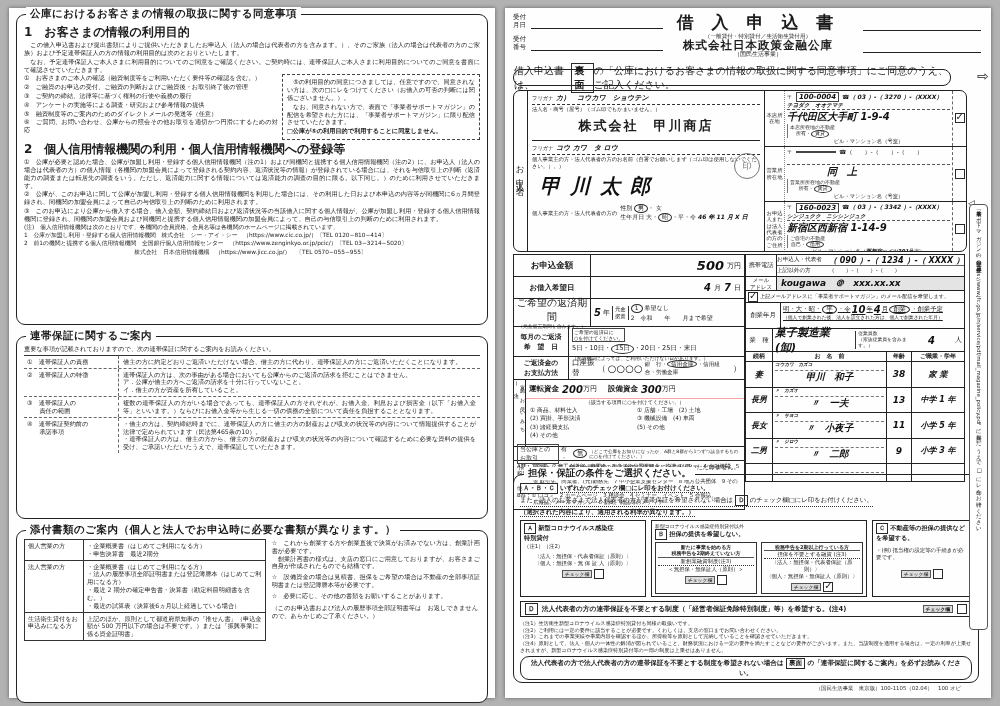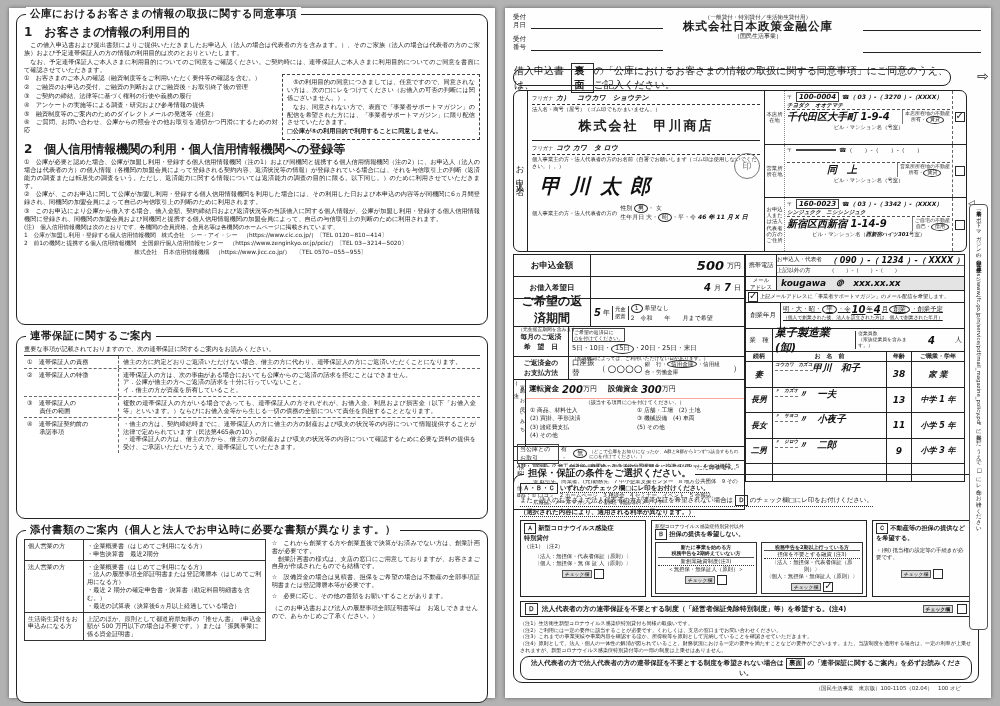--- a/index.html
+++ b/index.html
@@ -72,21 +72,21 @@
   .sexbirth{display:flex;gap:3px;font-size:6px;margin-top:2px;align-items:center;}
   .app-right{flex:1;display:flex;flex-direction:column;}
   .addr-row{flex:1;border-bottom:1px solid #222;display:flex;}
   .addr-row:last-child{border-bottom:none;}
   .addr-lbl{width:17px;flex:none;font-size:5.3px;display:flex;align-items:center;justify-content:center;
             text-align:center;line-height:1.2;border-right:1px dotted #888;padding:1px;}
   .addr-main{flex:1;padding:1px 2px;overflow:hidden;}
   .zipline{font-size:6px;display:flex;gap:3px;align-items:center;}
   .zipbox{border:1px solid #444;padding:0 2px;min-width:34px;font-size:7px;}
   .addr-furi{border-bottom:1px dashed #555;font-size:5.5px;height:7px;}
-  .addr-val{font-size:10px;display:flex;justify-content:space-between;align-items:center;}
+  .addr-val{font-size:10px;display:flex;justify-content:space-between;align-items:flex-start;flex-direction:column;}
   .ownbox{font-size:5px;border-left:1px solid #777;padding-left:2px;line-height:1.2;text-align:center;flex:none;}
   .bldg{font-size:5.3px;text-align:center;}
   .addr-cb{width:13px;flex:none;border-left:1px dashed #666;display:flex;align-items:center;justify-content:center;}
   
   .colL{position:absolute;left:8px;top:246px;width:232px;}
   .colR{position:absolute;left:240px;top:246px;width:220px;}
   .frow{display:flex;border:1px solid #222;border-top:none;align-items:stretch;}
   .frow.first{border-top:1px solid #222;}
   .flbl{flex:none;display:flex;align-items:center;justify-content:center;text-align:center;
         border-right:1px solid #222;font-weight:bold;padding:1px 2px;}
@@ -98,21 +98,21 @@
   .hintbox{border:1px solid #444;font-size:4.9px;padding:0 1px;line-height:1.25;flex:none;}
   .fundside{width:11px;flex:none;border-right:1px solid #222;font-size:5px;}
   .groupsbox{border:1px solid #222;border-top:none;font-size:5.4px;padding:2px 3px;line-height:1.35;}
   .dealhint{font-size:4.6px;}
   
   .fam{border:1px solid #222;border-top:none;}
   .fam-h{display:flex;border-bottom:1px solid #222;font-size:6px;text-align:center;font-weight:bold;}
   .fam-r{display:flex;border-bottom:1px solid #222;height:24.5px;}
   .fam-r:last-child{border-bottom:none;}
   .fc1{width:26px;flex:none;border-right:1px solid #222;display:flex;align-items:center;justify-content:center;font-size:8px;}
-  .fc2{flex:1;border-right:1px solid #222;padding:0 2px;display:flex;}
+  .fc2{flex:1;border-right:1px solid #222;padding:0 2px;display:flex;flex-direction:column;}
   .fc2 .furi{font-size:4.6px;border-bottom:1px dashed #777;height:8px;}
   .fc2 .nm{font-size:9.5px;text-align:center;}
   .fc3{width:24px;flex:none;border-right:1px solid #222;display:flex;align-items:center;justify-content:center;font-size:9px;}
   .fc4{width:52px;flex:none;display:flex;align-items:center;justify-content:center;font-size:8px;}
   .emailval{background:#e4e4e4;flex:1;font-size:9px;padding:0 4px;}
   
   .borrownote{position:absolute;left:10px;top:455px;font-size:6px;}
   .collbox{position:absolute;left:8px;top:466px;width:452px;height:196px;border:1.5px solid #222;
            border-radius:9px;padding:8px 6px 3px 6px;}
   .coll-title{position:absolute;top:-8px;left:10px;background:#fff;padding:0 4px;font-size:9.5px;font-weight:bold;}
@@ -242,20 +242,21 @@
         <div class="rline"></div>
       </div>
       <div class="rrow">
         <div class="rlbl"><span>受付</span><br>
           <span>番号</span></div>
         <div class="rline"></div>
       </div>
     </div>
 
     <div class="title-block">
+      <div class="tb-title">借 入 申 込 書</div>
       <div class="tb-sub">（一般貸付・特別貸付／生活衛生貸付用）</div>
       <div class="tb-co">株式会社日本政策金融公庫</div>
       <div class="tb-div">（国民生活事業）</div>
     </div>
     <div class="hline" style="top:22px;"></div>
     <div class="hline" style="top:44px;"></div>
 
     <div class="notice">
       <span>借入申込書は、</span>
       <span class="sqbox">裏面</span>
@@ -365,21 +366,21 @@
         <div class="flbl" style="width:72px;font-size:7.5px;">お借入希望日</div>
         <div class="fval" style="justify-content:flex-end;">
           <span class="hw hw-med">4</span>
             <span class="unit">月</span>
           <span class="hw hw-med">7</span>
             <span class="unit">日</span>
         </div>
       </div>
       <div class="frow" style="height:27px;">
         <div class="flbl" style="width:72px;font-weight:normal;flex-direction:column;">
-          <span style="font-weight:bold;font-size:12px;">ご希望の返済期間</span>
+          <span style="font-weight:normal;font-size:10px;">ご希望の返済期間</span>
           <span class="smallnote">（元金据置期間を含みます。）</span>
         </div>
         <div class="fval" style="gap:2px;">
           <span class="hw hw-med">5</span>
           <span class="unit">年</span>
           <span class="pre" style="font-size:5.4px;border-left:1px solid #333;border-right:1px solid #333;padding:0 2px;">元金
 据置</span>
           <span style="font-size:6px;line-height:1.6;">
             <span class="oval">1</span>
             <span>希望なし</span><br>

